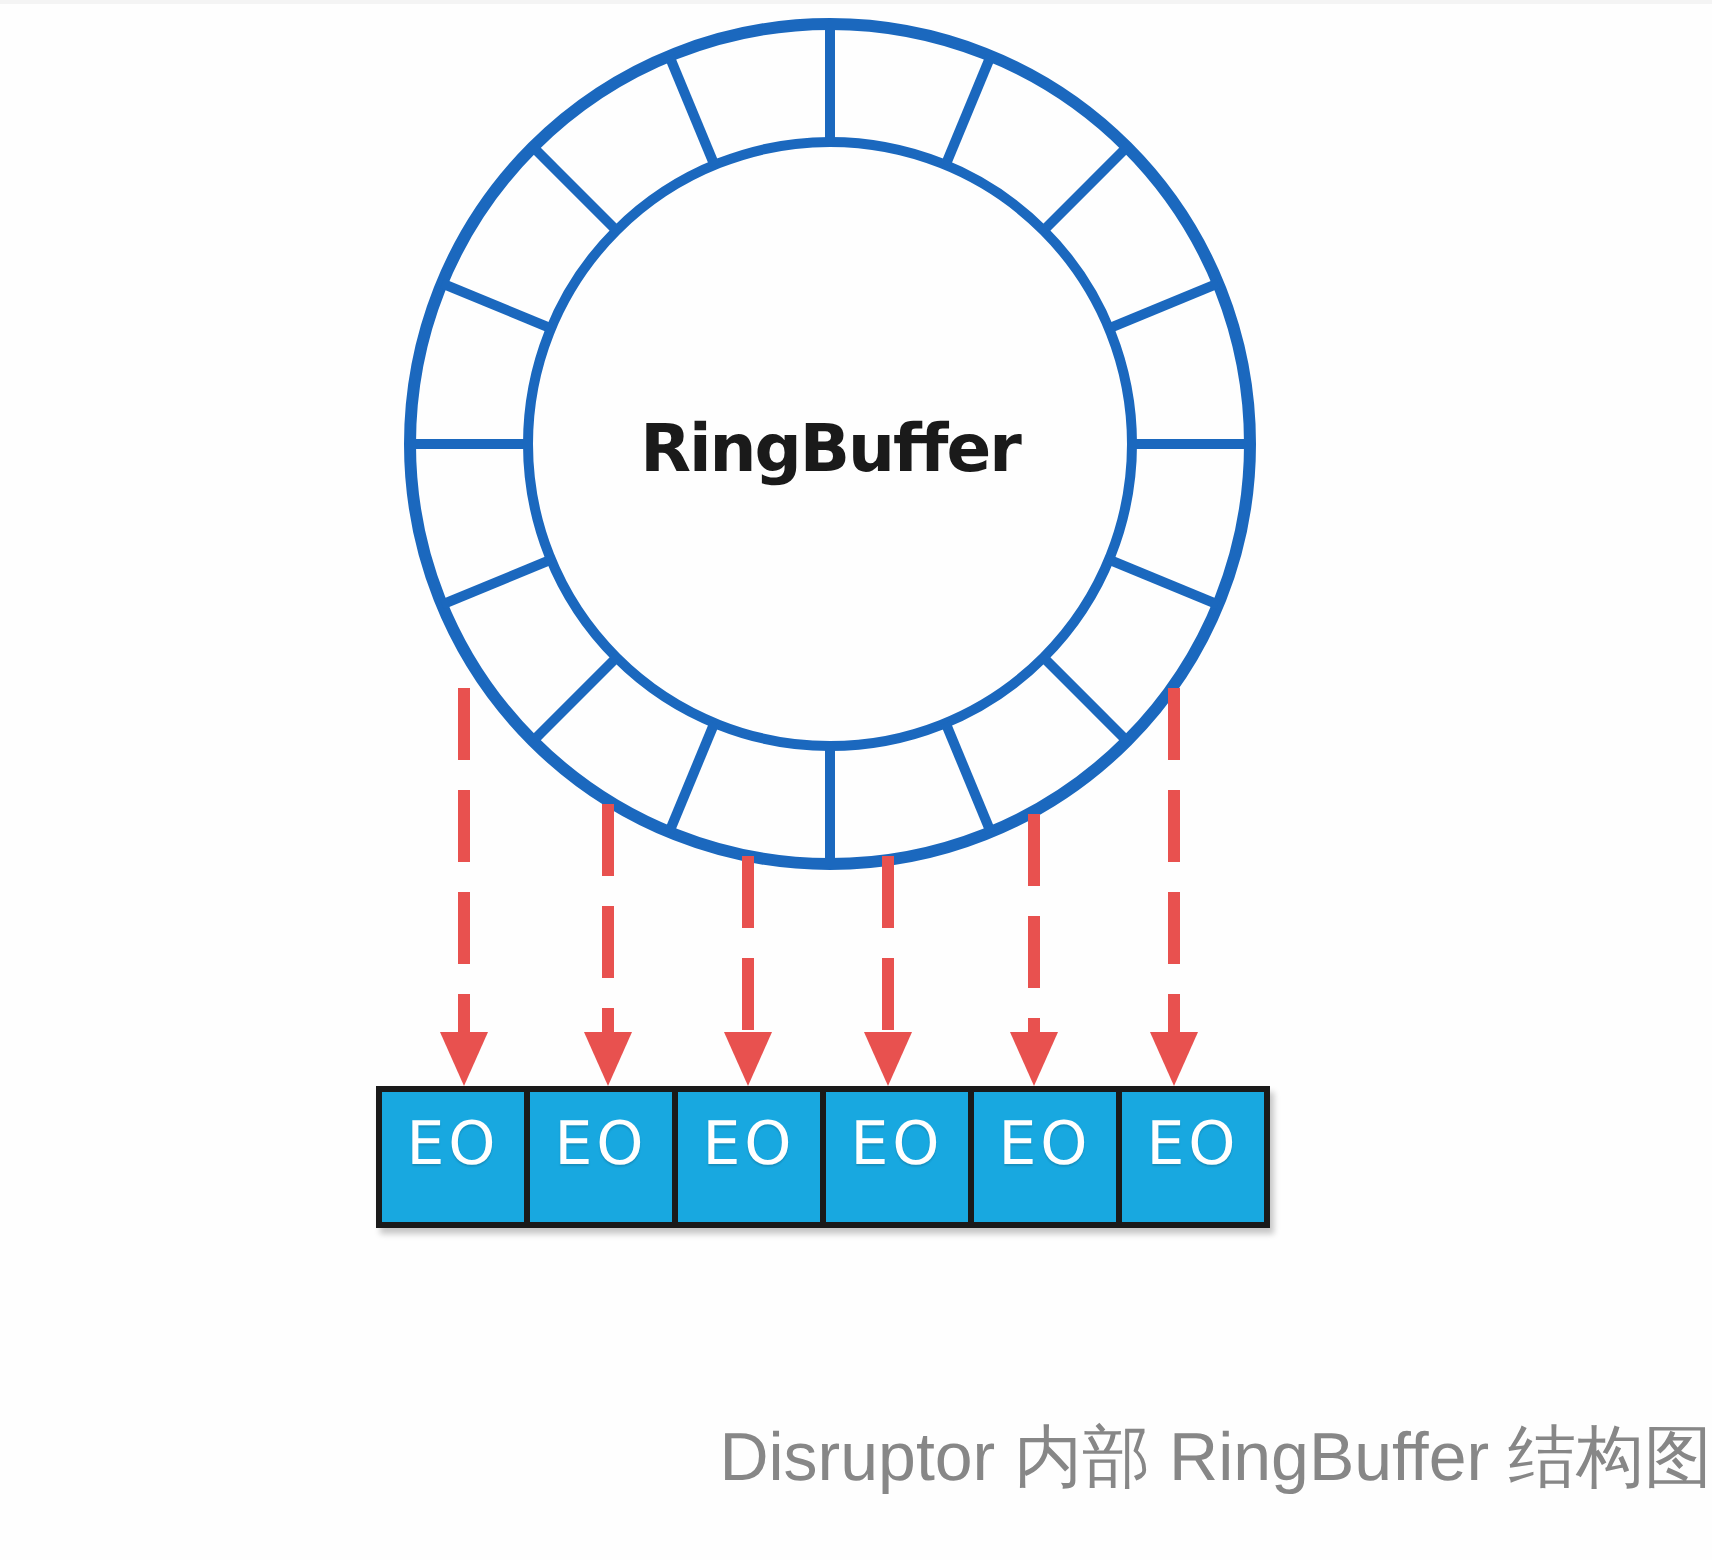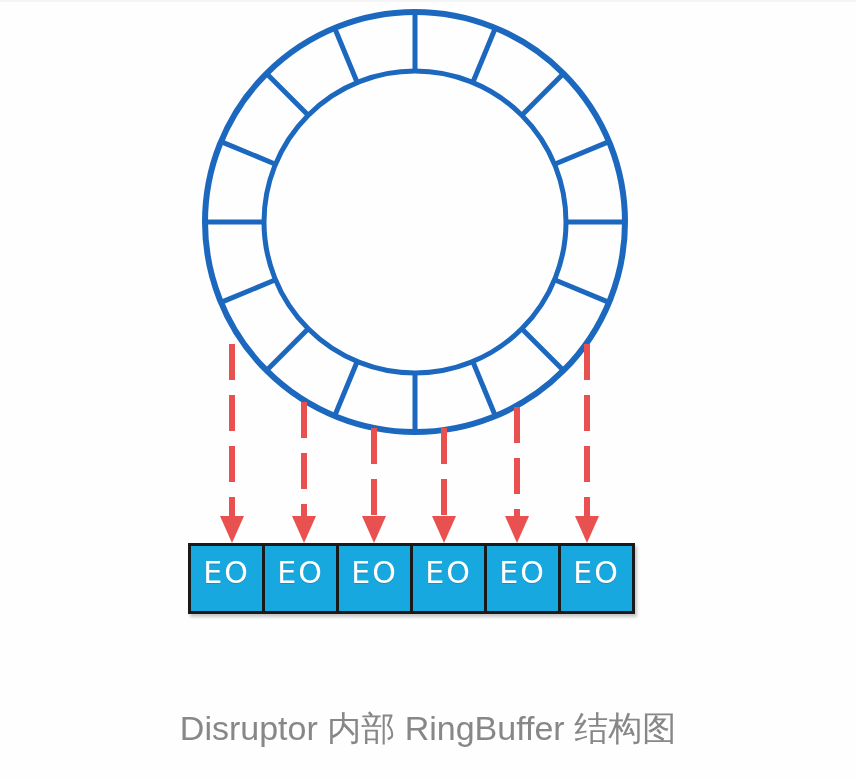--- a/index.html
+++ b/index.html
@@ -51,21 +51,21 @@
     font-size: 30px;
     letter-spacing: 2px;
     font-weight: 500;
     transform: translateY(-6px);
     text-shadow: 0 1px 1px rgba(0,0,0,0.15);
   }
   .diagram-caption {
     position: absolute;
     left: 0; top: 706px;
     width: 100%;
-    text-align: center;
+    text-align: right;
     font-family: "Liberation Sans", "DejaVu Sans", sans-serif;
     font-size: 34px;
     color: #878787;
     white-space: nowrap;
   }
 </style>
 </head>
 <body>
 
 <div class="stage">
@@ -98,20 +98,21 @@
       <line x1="374" y1="428" x2="374" y2="520" stroke="#E8514F" stroke-width="6" stroke-dasharray="36 15"></line>
       <polygon points="362,516 386,516 374,543" fill="#E8514F"></polygon>
       <line x1="444" y1="428" x2="444" y2="520" stroke="#E8514F" stroke-width="6" stroke-dasharray="36 15"></line>
       <polygon points="432,516 456,516 444,543" fill="#E8514F"></polygon>
       <line x1="517" y1="407" x2="517" y2="520" stroke="#E8514F" stroke-width="6" stroke-dasharray="36 15"></line>
       <polygon points="505,516 529,516 517,543" fill="#E8514F"></polygon>
       <line x1="587" y1="344" x2="587" y2="520" stroke="#E8514F" stroke-width="6" stroke-dasharray="36 15"></line>
       <polygon points="575,516 599,516 587,543" fill="#E8514F"></polygon>
     </svg>
 
+  <div class="ring-label">RingBuffer</div>
 
   <div class="buffer-row" style="border-color: rgb(26, 26, 26);">
       <div class="buffer-cell" style="background: rgb(24, 168, 224); border-color: rgb(26, 26, 26);">
         <span style="color: rgb(255, 255, 255);">EO</span>
       </div>
       <div class="buffer-cell" style="background: rgb(24, 168, 224); border-color: rgb(26, 26, 26);">
         <span style="color: rgb(255, 255, 255);">EO</span>
       </div>
       <div class="buffer-cell" style="background: rgb(24, 168, 224); border-color: rgb(26, 26, 26);">
         <span style="color: rgb(255, 255, 255);">EO</span>

